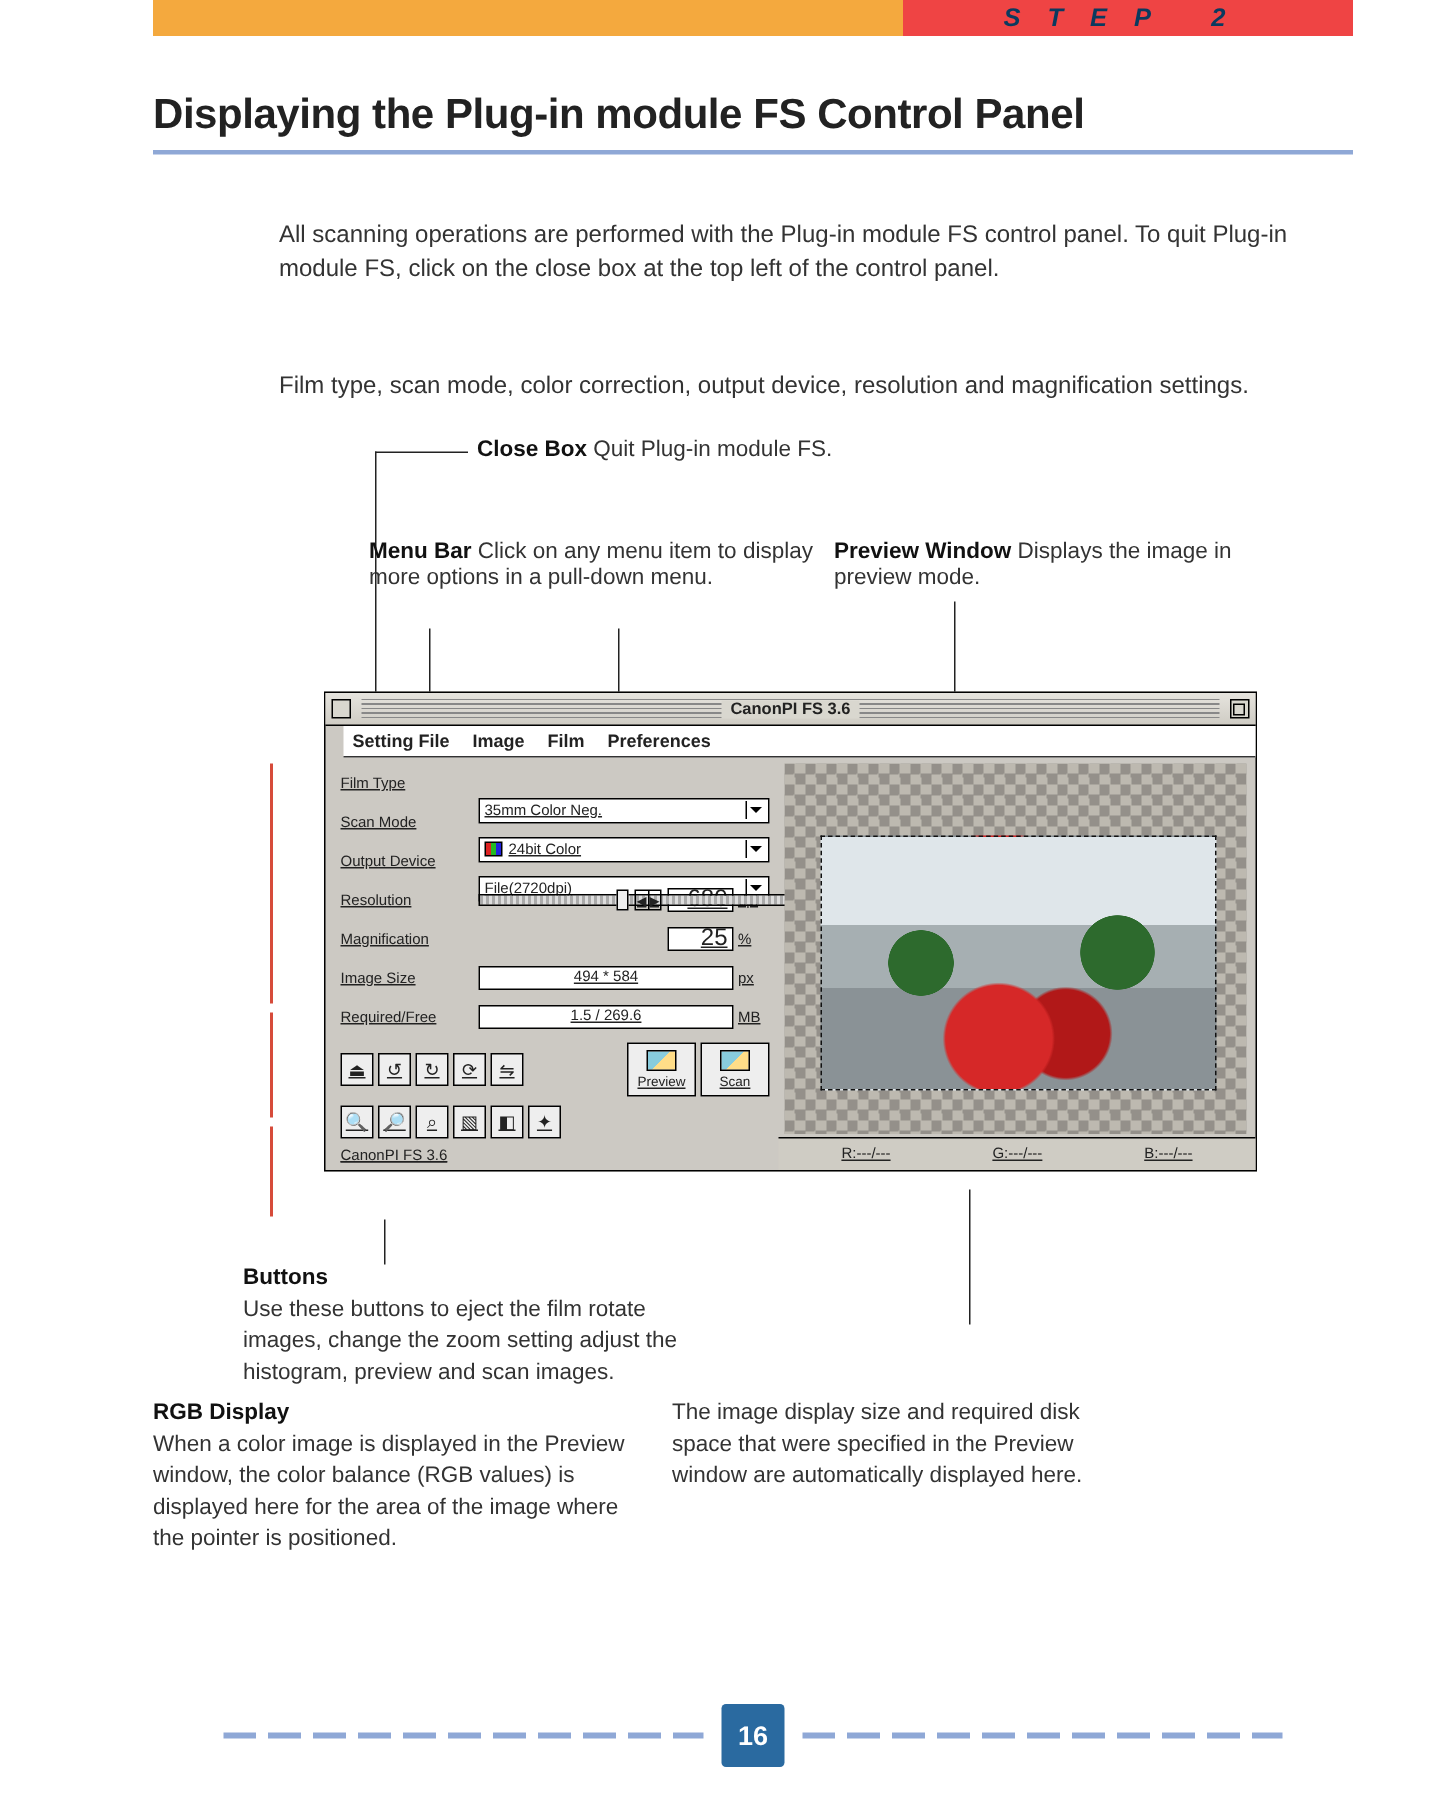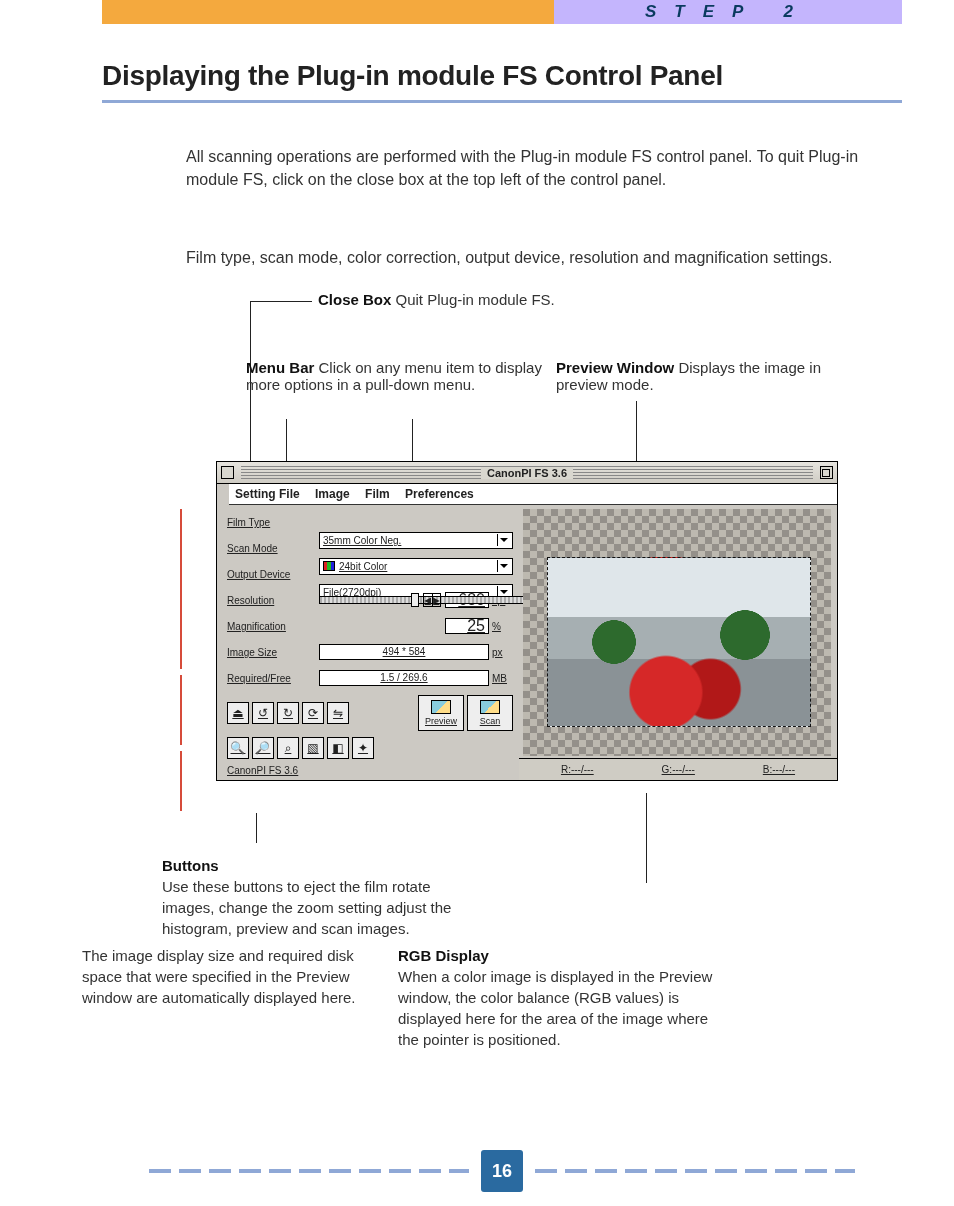--- a/index.html
+++ b/index.html
@@ -16,22 +16,22 @@
   .topbar {
     display: flex;
     align-items: stretch;
     height: 24px;
   }
   .topbar .orange {
     flex: 1;
     background: #f4a93e;
   }
   .topbar .step {
-    width: 348px;
-    background: #c4b5fd;
+    width: 300px;
+    background: #ef4444;
     color: #0a3a5f;
     font-weight: 900;
     letter-spacing: 18px;
     font-size: 17px;
     display: flex;
     justify-content: center;
     align-items: center;
     font-style: italic;
   }
   h1 {
@@ -178,21 +178,20 @@
     border:1px dashed #111;
   }
   .photo::after{content:"";position:absolute;left:16%;top:34%;width:48px;height:54px;background:radial-gradient(circle,#2d6a2d 60%,transparent 61%);}
   .photo::before{content:"";position:absolute;right:14%;top:28%;width:56px;height:60px;background:radial-gradient(circle,#2d6a2d 60%,transparent 61%);}
   .rgb {
     height:22px;border-top:1px solid #000;background:#cfccc4;
     display:flex;align-items:center;justify-content:space-around;
     font-size:10px;padding:0 8px;
   }
   .lower-text {
-    margin-top: 14px;
     display:flex;
     gap: 36px;
   }
   .lower-text .col {
     font-size: 15px;
     color:#333;
     line-height:1.4;
   }
   .lower-text .col b{font-weight:700;color:#111;display:block;}
   .col.left{width:300px;margin-left:60px;}
@@ -377,25 +376,25 @@
   </div>
 
   <div class="lower-text">
     <div class="col left">
       <b>Buttons</b>
       <span>Use these buttons to eject the film rotate images, change the zoom setting adjust the histogram, preview and scan images.</span>
     </div>
   </div>
 
   <div class="lower-text" style="margin-top:6px;">
-    <div class="col" style="width:280px;margin-left:-20px;">The image display size and required disk space that were specified in the Preview window are automatically displayed here.</div>
     <div class="col right">
       <b>RGB Display</b>
       <span>When a color image is displayed in the Preview window, the color balance (RGB values) is displayed here for the area of the image where the pointer is positioned.</span>
     </div>
+    <div class="col" style="width:280px;margin-left:-20px;">The image display size and required disk space that were specified in the Preview window are automatically displayed here.</div>
   </div>
 
   <div class="pagenum-row">
     <div class="dashes"></div>
     <div class="pagenum">16</div>
     <div class="dashes"></div>
   </div>
 </div>
 
 </body></html>

